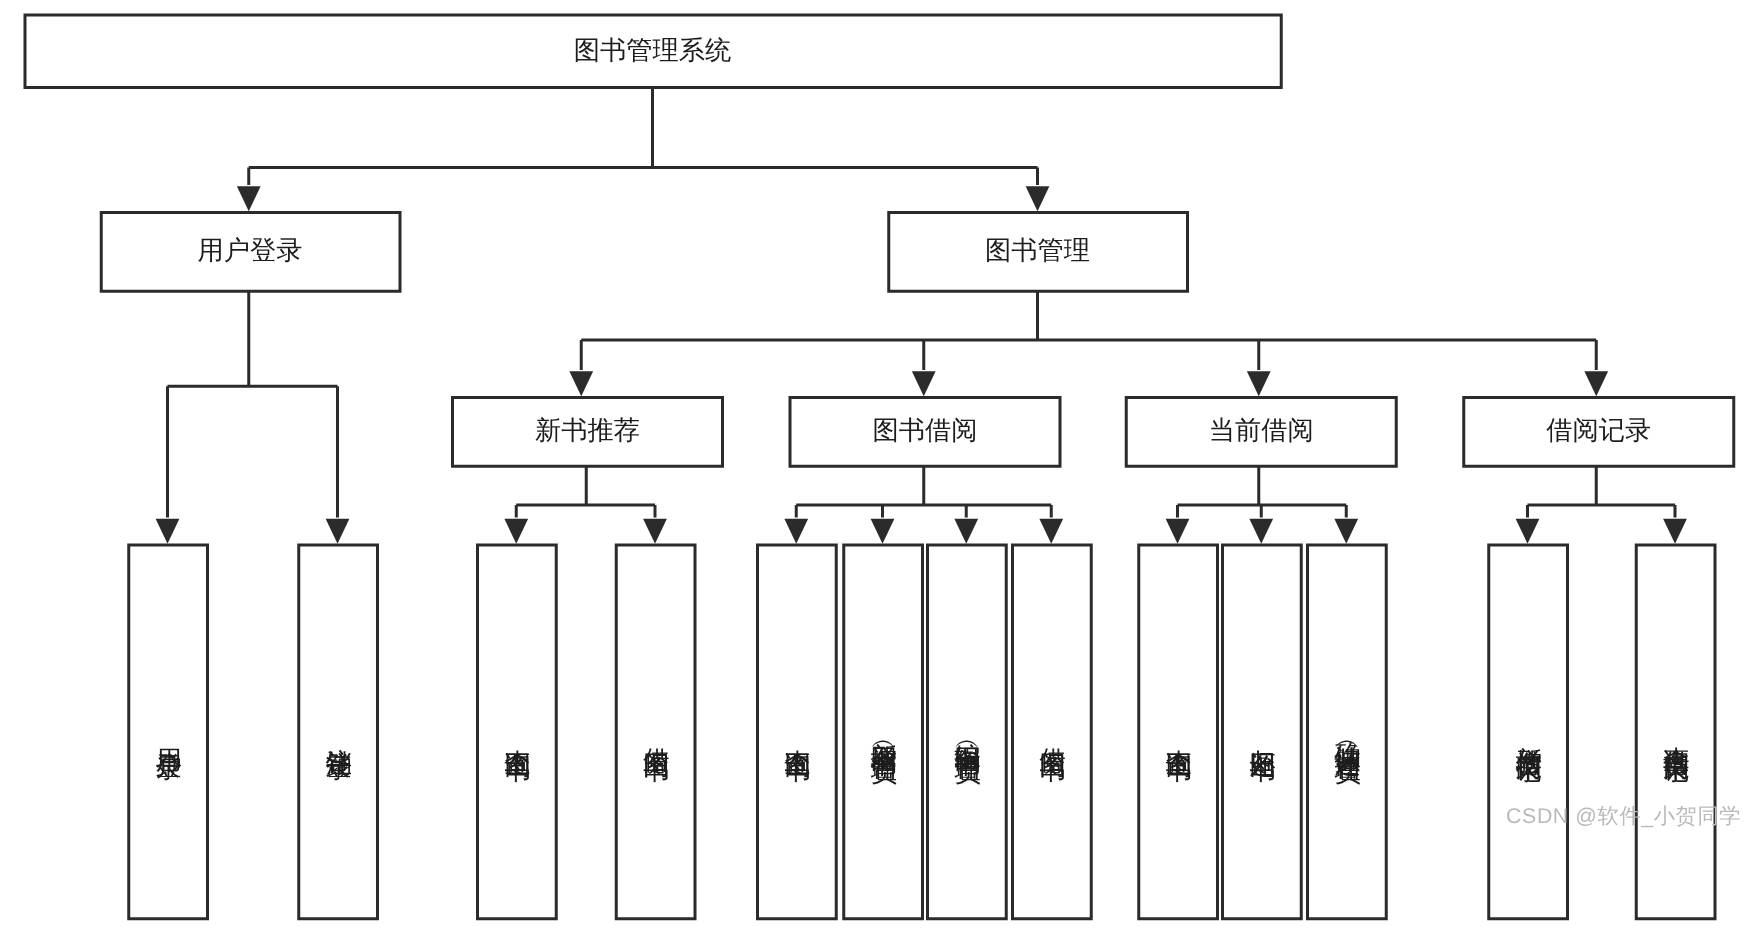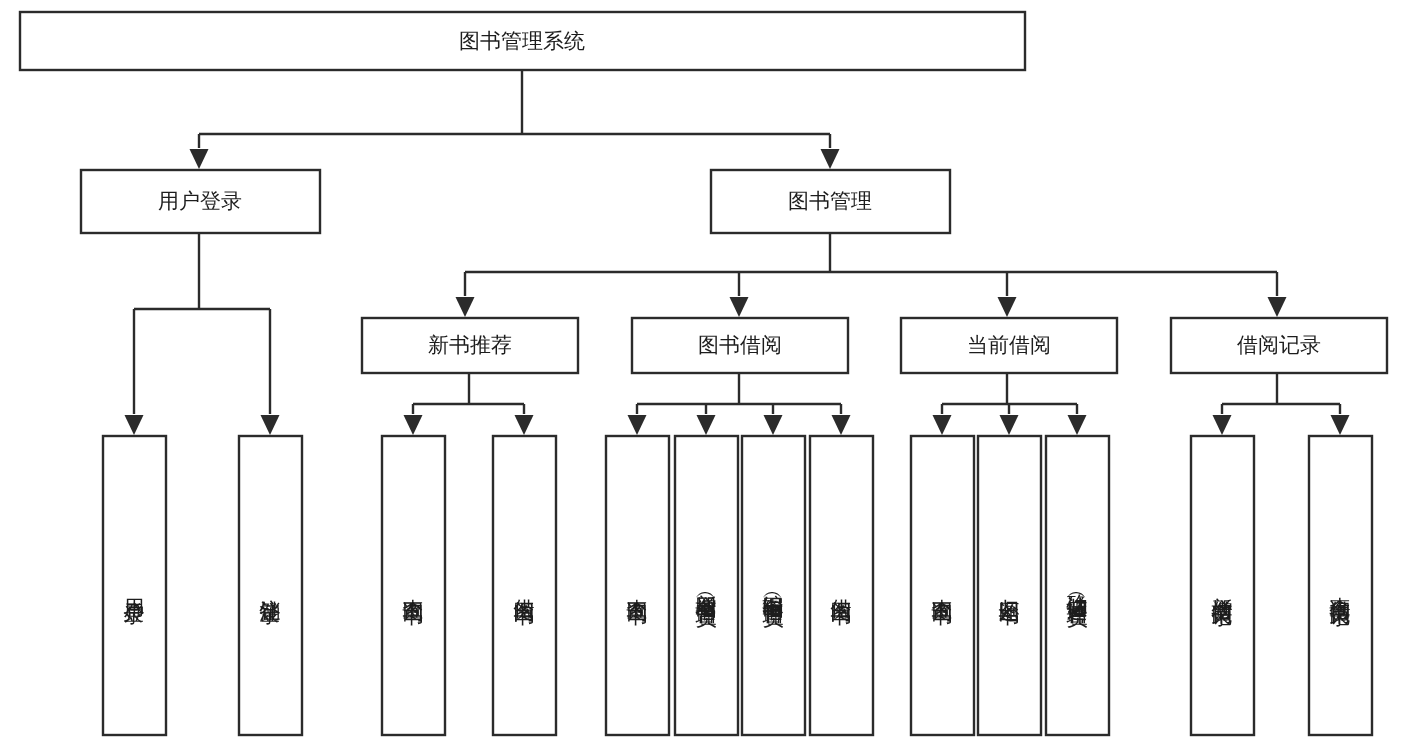--- a/index.html
+++ b/index.html
@@ -247,14 +247,15 @@
   <div class="node-label-v" style="left:606px; top:436px; width:63px; height:299px;">查询图书</div>
   <div class="node-label-v" style="left:675px; top:436px; width:63px; height:299px;">新增图书（管理员）</div>
   <div class="node-label-v" style="left:742px; top:436px; width:63px; height:299px;">编辑图书（管理员）</div>
   <div class="node-label-v" style="left:810px; top:436px; width:63px; height:299px;">借阅图书</div>
   <div class="node-label-v" style="left:911px; top:436px; width:63px; height:299px;">查询图书</div>
   <div class="node-label-v" style="left:978px; top:436px; width:63px; height:299px;">归还图书</div>
   <div class="node-label-v" style="left:1046px; top:436px; width:63px; height:299px;">确认归还（管理员）</div>
   <div class="node-label-v" style="left:1191px; top:436px; width:63px; height:299px;">新增借阅记录</div>
   <div class="node-label-v" style="left:1309px; top:436px; width:63px; height:299px;">查询借阅记录</div>
 
+  <div class="watermark">CSDN @软件_小贺同学</div>
 
 </div>
 
 </body></html>

